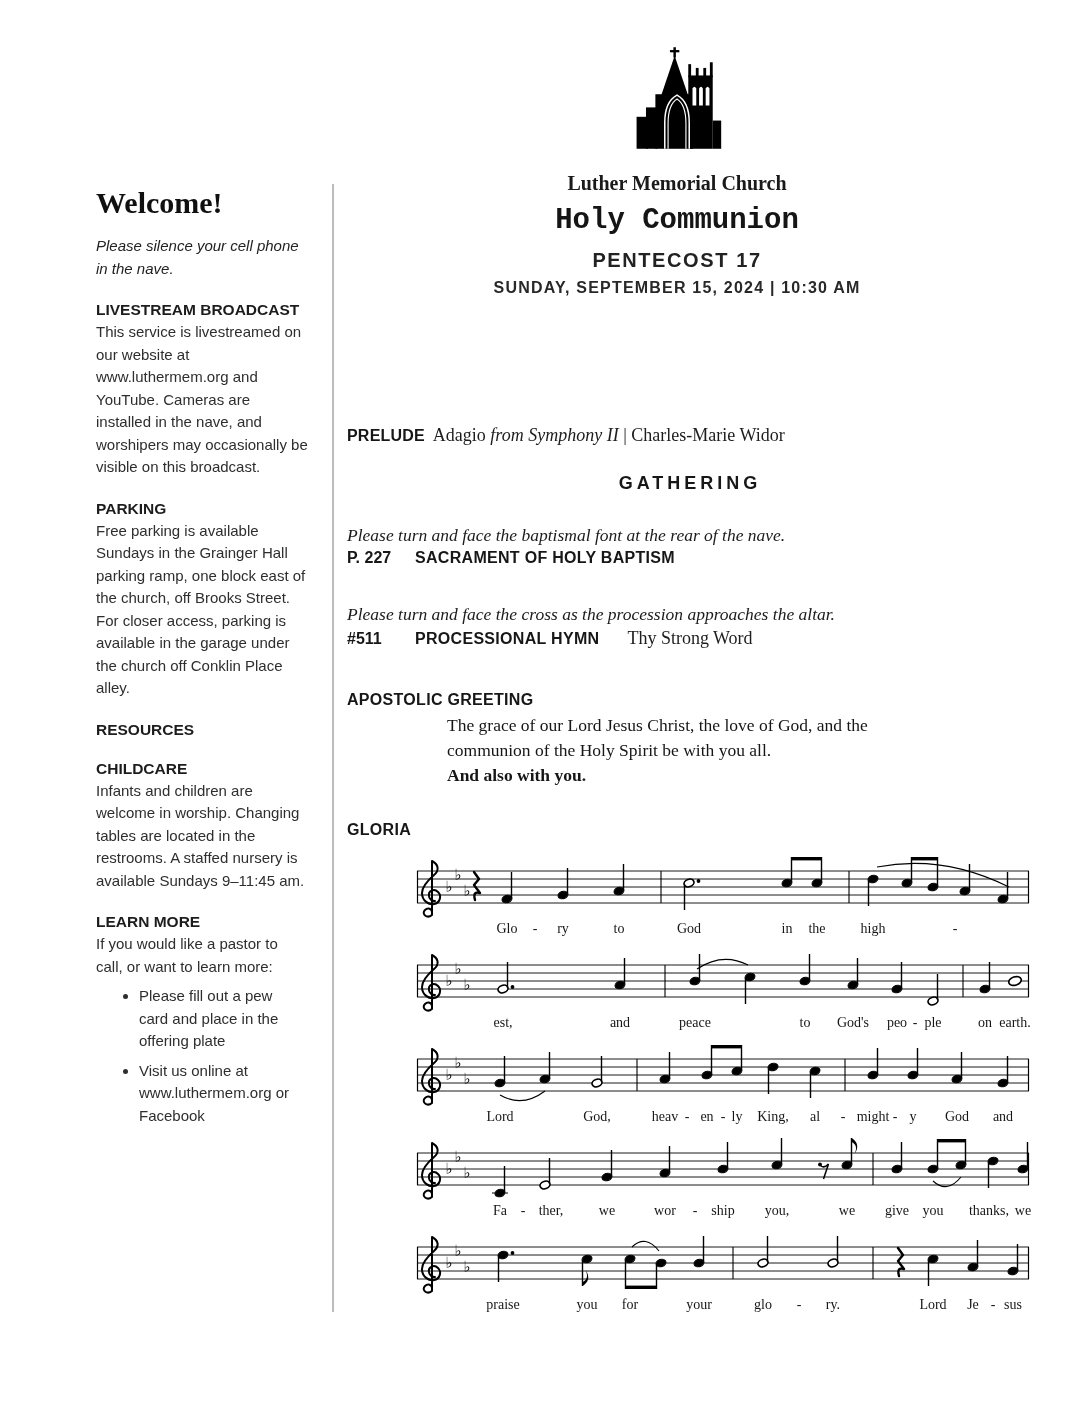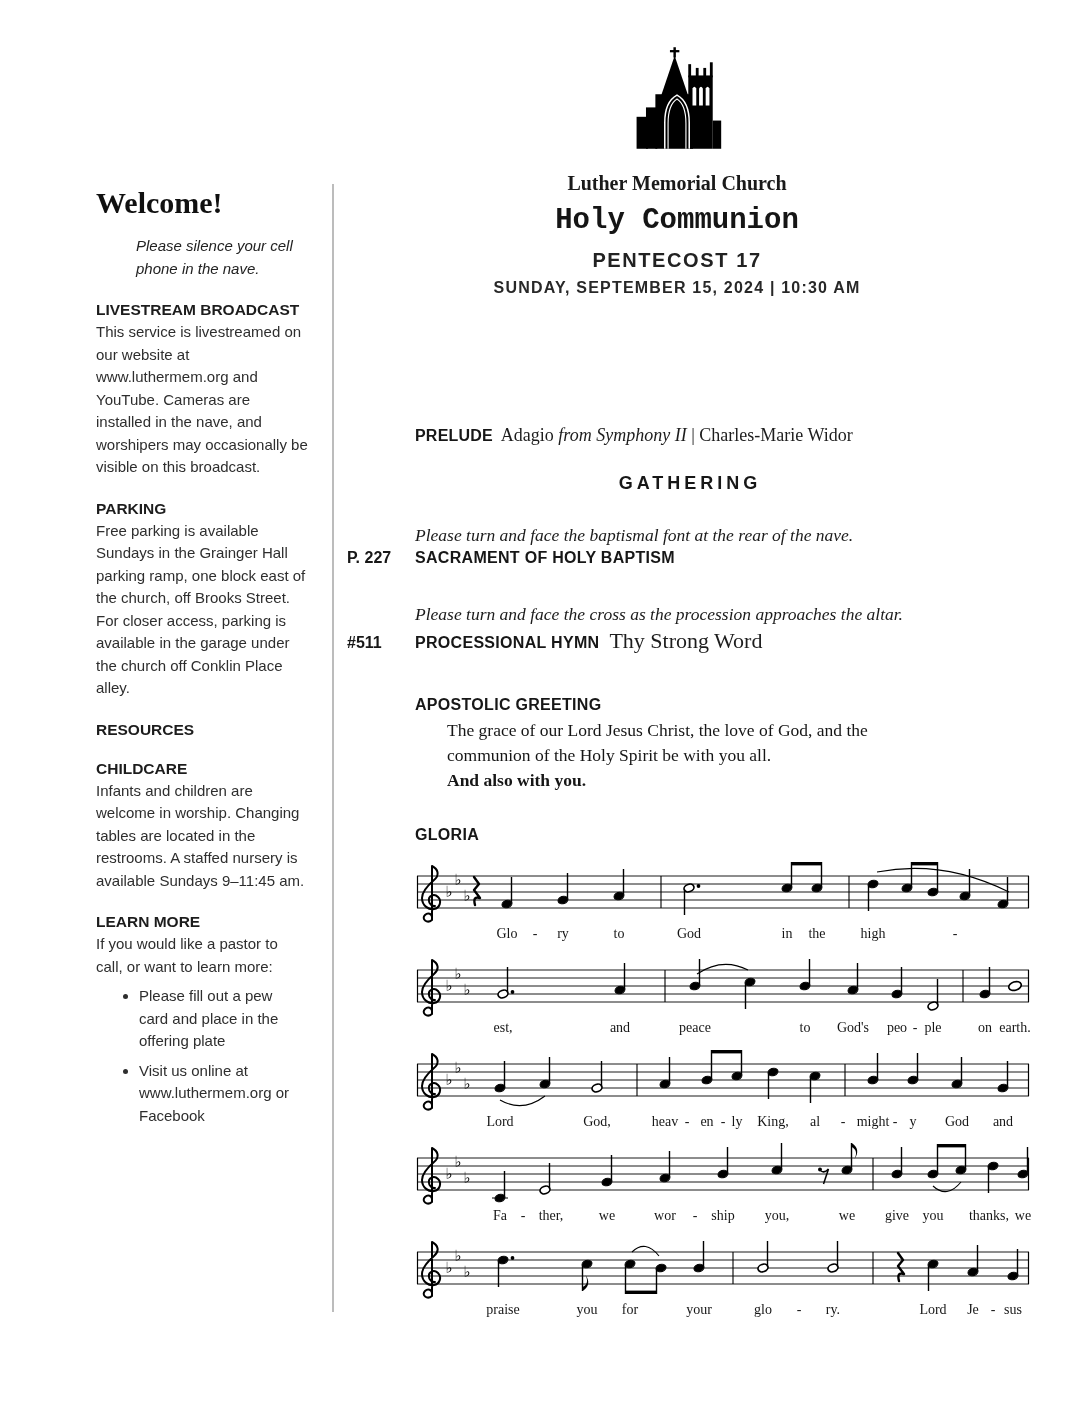--- a/index.html
+++ b/index.html
@@ -13,42 +13,42 @@
   .header{position:absolute;left:347px;top:44px;width:660px;text-align:center;}
   .logo{display:inline-block;}
   .church-name{font-family:"Liberation Serif",serif;font-weight:700;font-size:20px;color:#1a1a1a;margin-top:16px;}
   .service-title{font-family:Liberation Mono, monospace;font-weight:700;font-size:29px;color:#151515;margin-top:9px;}
   .feast{font-weight:700;font-size:20px;letter-spacing:1.6px;color:#222;margin-top:12px;}
   .datetime{font-weight:700;font-size:16px;letter-spacing:1.2px;color:#282828;margin-top:7px;}
 
   
   .sidebar{position:absolute;left:96px;top:186px;width:212px;}
   .welcome{font-family:"Liberation Serif",serif;font-weight:700;font-size:30px;color:#101010;}
-  .silence-note{font-style:italic;font-size:15px;line-height:1.5;color:#222;margin-top:15px;margin-left:40px;}
+  .silence-note{font-style:italic;font-size:15px;line-height:1.5;color:#222;margin-top:15px;}
   .sb-section{margin-top:21px;}
   .sb-heading{font-weight:700;font-size:15.5px;color:#1c1c1c;}
   .sb-body{font-size:15px;line-height:1.5;color:#2e2e2e;margin-top:2px;}
   .sb-bullets{margin:2px 0 0;padding-left:36px;font-size:15px;line-height:1.5;color:#2e2e2e;}
   .sb-bullets li{margin:7px;}
 
   .divider{position:absolute;left:332px;top:184px;width:2px;height:1128px;background:#bcbcbc;}
 
   
   .main{position:absolute;left:347px;top:425px;width:686px;}
-  .indent{margin-left:68px;}
+  .indent{}
   .prelude-line{font-size:17px;}
   .lbl{font-weight:700;font-size:16px;font-family:"Liberation Sans",sans-serif;letter-spacing:.2px;color:#171717;}
   .prelude-title{font-family:"Liberation Serif",serif;font-size:18px;margin-left:8px;}
   .it{font-style:italic;}
   .gathering{text-align:center;font-weight:700;font-size:18px;letter-spacing:4px;color:#171717;margin-top:27px;}
   .rubric{font-family:"Liberation Serif",serif;font-style:italic;font-size:17.5px;color:#1b1b1b;margin-top:31px;}
   .hrow{display:flex;margin-top:3px;align-items:baseline;}
   .hrow .ref{width:68px;flex:none;font-weight:700;font-size:16px;color:#171717;}
   .hrow .htext{font-weight:700;font-size:16px;letter-spacing:.3px;color:#171717;}
-  .hymn-title{font-family:"Liberation Serif",serif;font-weight:400;font-size:22px;letter-spacing:0;margin-left:10px;}
+  .hymn-title{font-family:"Liberation Serif",serif;font-weight:400;font-size:18px;letter-spacing:0;margin-left:28px;}
   .blockhead{font-weight:700;font-size:16px;letter-spacing:.3px;color:#171717;}
   .greeting-head{margin-top:42px;}
   .liturgy{font-family:"Liberation Serif",serif;font-size:17.5px;line-height:1.42;color:#161616;margin-left:100px;margin-top:4px;}
   .response{font-weight:700;}
   .gloria-head{margin-top:33px;}
   .music-wrap{margin-left:68px;margin-top:14px;}
   .music-wrap svg{display:block;margin-bottom:4px;}
 </style>
 </head>
 <body>

